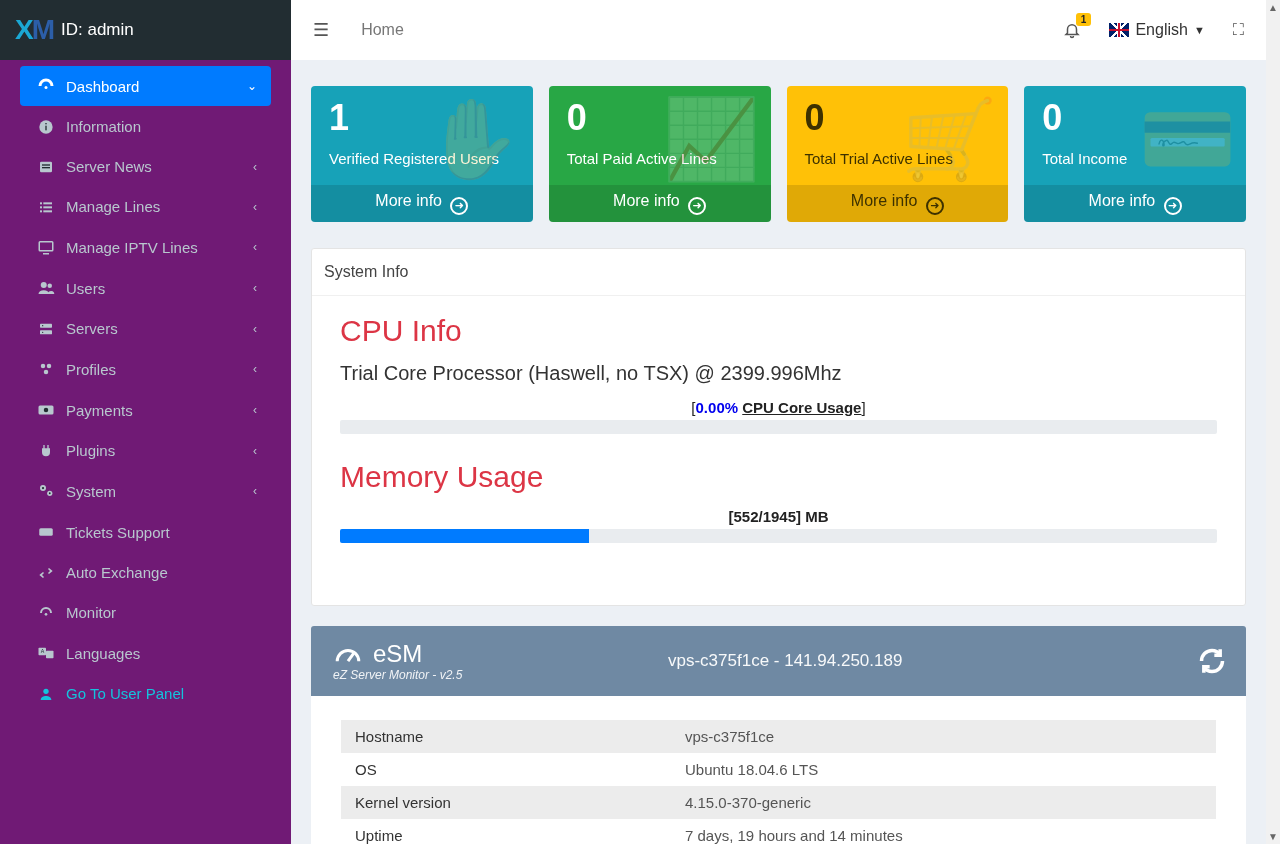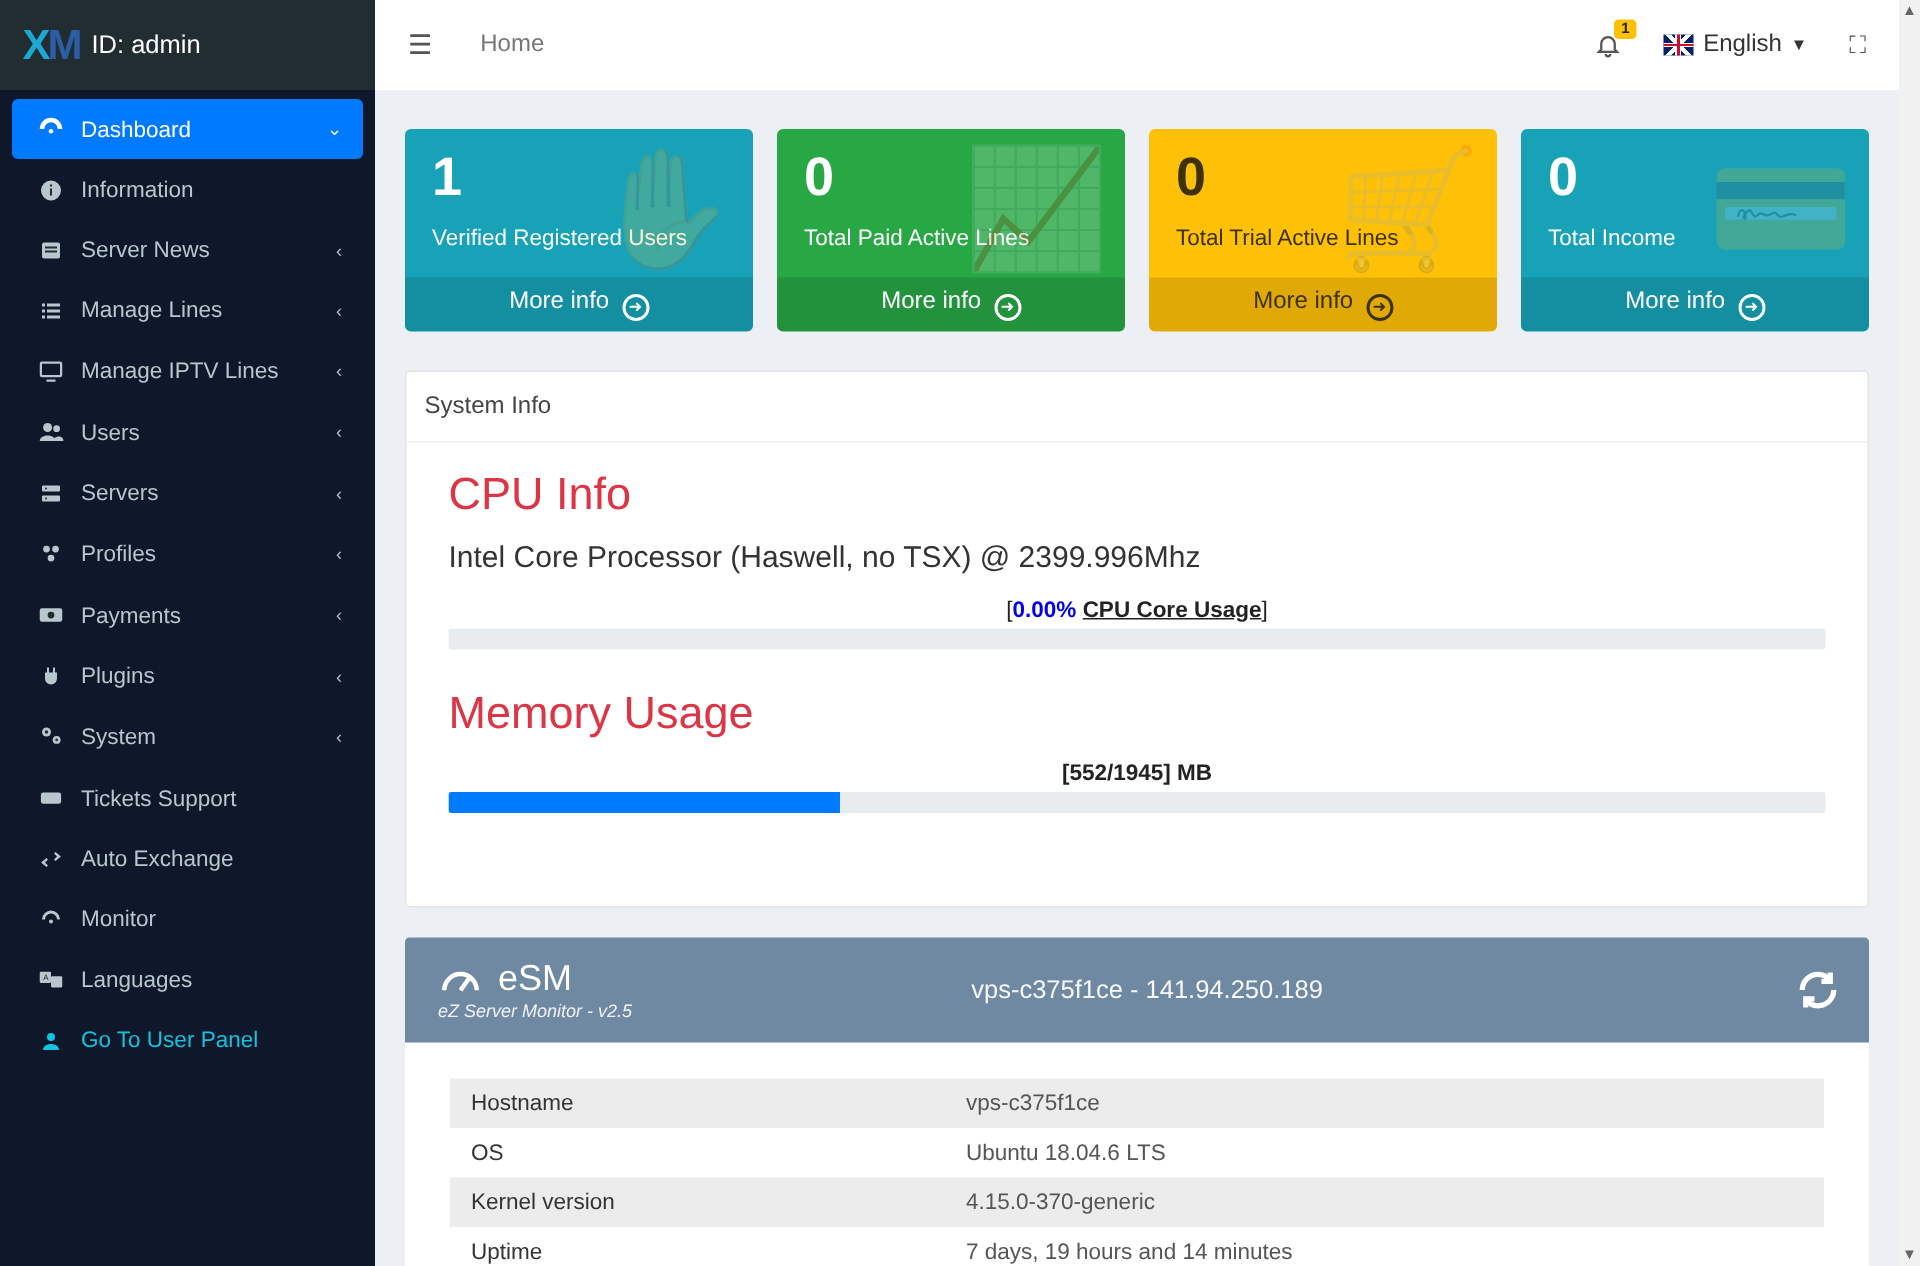--- a/index.html
+++ b/index.html
@@ -2,28 +2,28 @@
 <html><head>
 <meta charset="utf-8">
 <style>
 *{box-sizing:border-box;margin:0;padding:0;font-family:"Segoe UI",Arial,sans-serif}
 body{background:#ecf0f5;overflow:hidden}
 .app{display:flex;height:844px;width:1266px}
 .scrollbar{width:14px;height:844px;background:#f1f1f1;position:absolute;right:0;top:0;display:flex;flex-direction:column;justify-content:space-between;align-items:center;padding:2px 0}
 .scrollbar .arrow{font-size:10px;color:#666;cursor:pointer}
 
 
-.sidebar{width:250px;background:#0f172a;color:#b8c7ce;flex-shrink:0;height:844px}
+.sidebar{width:291px;background:#701a75;color:#b8c7ce;flex-shrink:0;height:844px}
 .sidebar-header{height:60px;display:flex;align-items:center;padding:0 15px;gap:8px;background:#222d32}
 .logo{font-weight:900;font-size:28px;letter-spacing:-2px}
 .logo .x{color:#1ba8d4}
 .logo .m{color:#2c5ea8}
 .id-label{color:#fff;font-size:17px;font-weight:400}
 
-.nav{list-style:none;padding:6px 8px}
+.nav{list-style:none;padding:6px 20px}
 .nav li{display:flex;align-items:center;padding:11px 14px;cursor:pointer;font-size:15px;color:#b8c7ce;border-radius:4px;margin-bottom:1px;position:relative}
 .nav li.active{background:#007bff;color:#fff}
 .nav li.active .chev{color:#fff}
 .nav li .ico{width:24px;display:inline-flex;justify-content:center;margin-right:8px;font-size:16px}
 .nav li .chev{position:absolute;right:14px;font-size:12px;color:#b8c7ce}
 .nav li.link{color:#14c3dd}
 
 
 .main{flex:1;display:flex;flex-direction:column;background:#ecf0f5}
 .topbar{height:60px;background:#fff;display:flex;align-items:center;padding:0 22px;justify-content:space-between}
@@ -328,21 +328,21 @@
             <div class="lbl">Total Income</div>
           </div>
           <div class="stat-foot"><span>More info</span> <span class="arr">➜</span></div>
         </div>
       </div>
 
       <div class="card">
         <div class="card-header">System Info</div>
         <div class="card-body">
           <div class="sect-title">CPU Info</div>
-          <div class="cpu-name">Intel Core Processor (Haswell, no TSX) @ 2399.996Mhz</div>
+          <div class="cpu-name">Trial Core Processor (Haswell, no TSX) @ 2399.996Mhz</div>
           <div class="meter-label">
             <span class="bracket">[</span><span class="pct">0.00%</span> <span class="u">CPU Core Usage</span><span class="bracket">]</span>
           </div>
           <div class="bar">
               <div class="fill" style="width:0%"></div>
             </div>
 
           <div class="sect-title">Memory Usage</div>
           <div class="meter-label">[552/1945] MB</div>
           <div class="bar">

